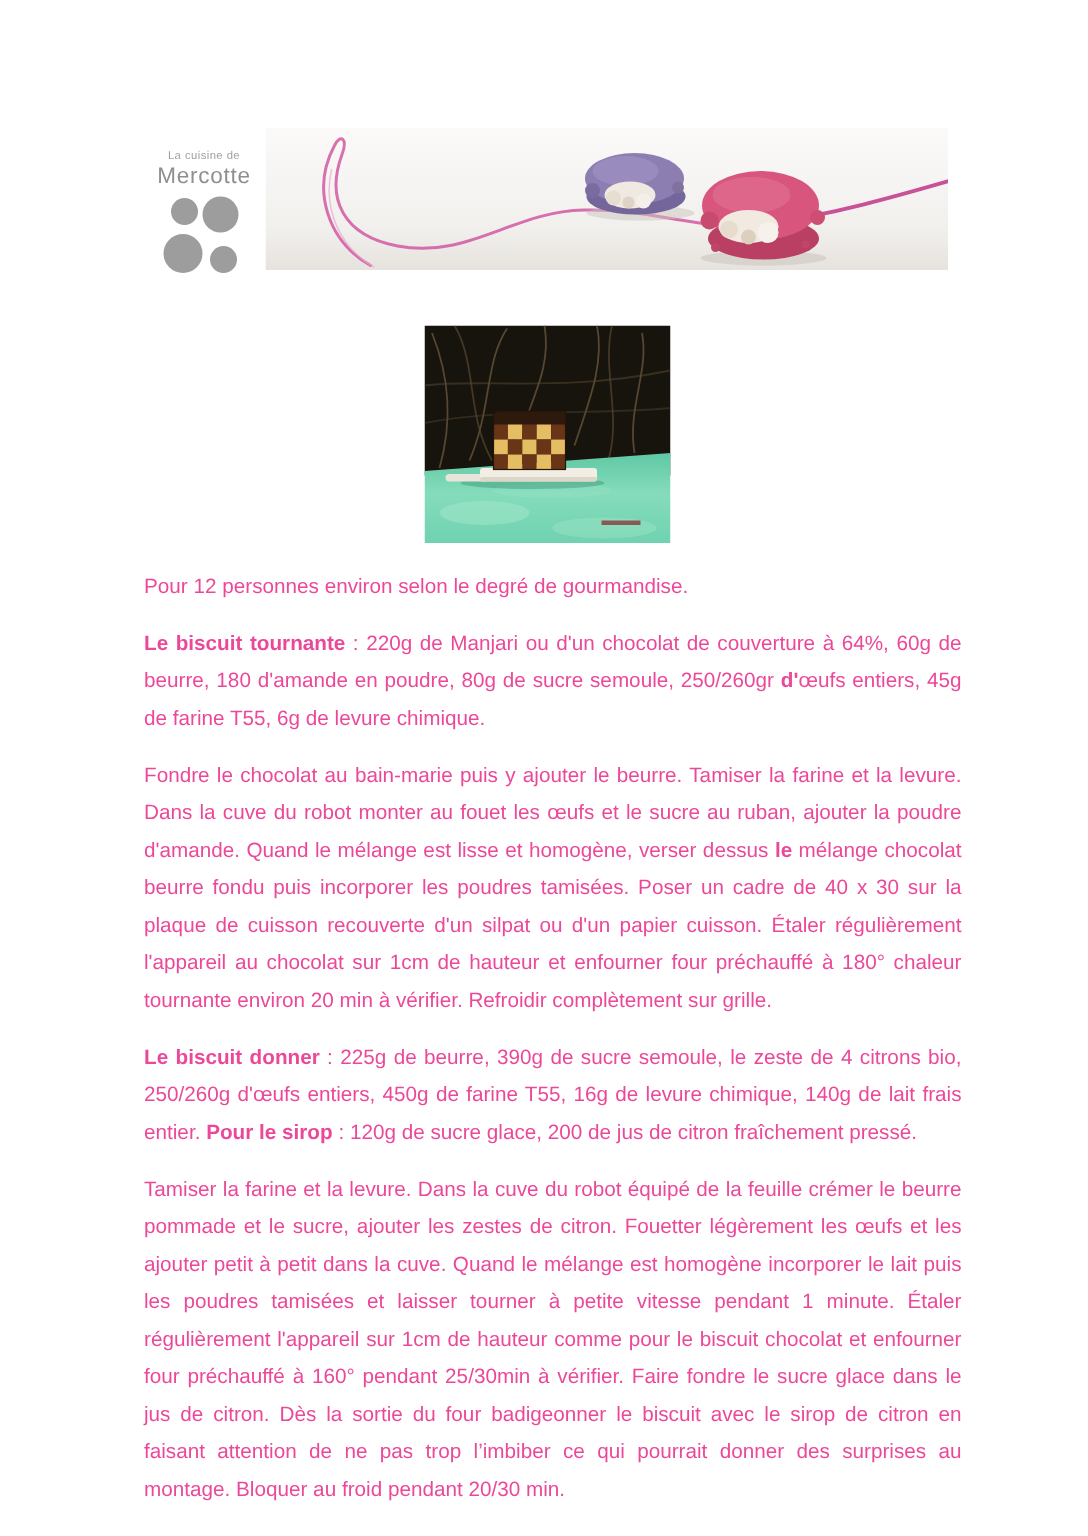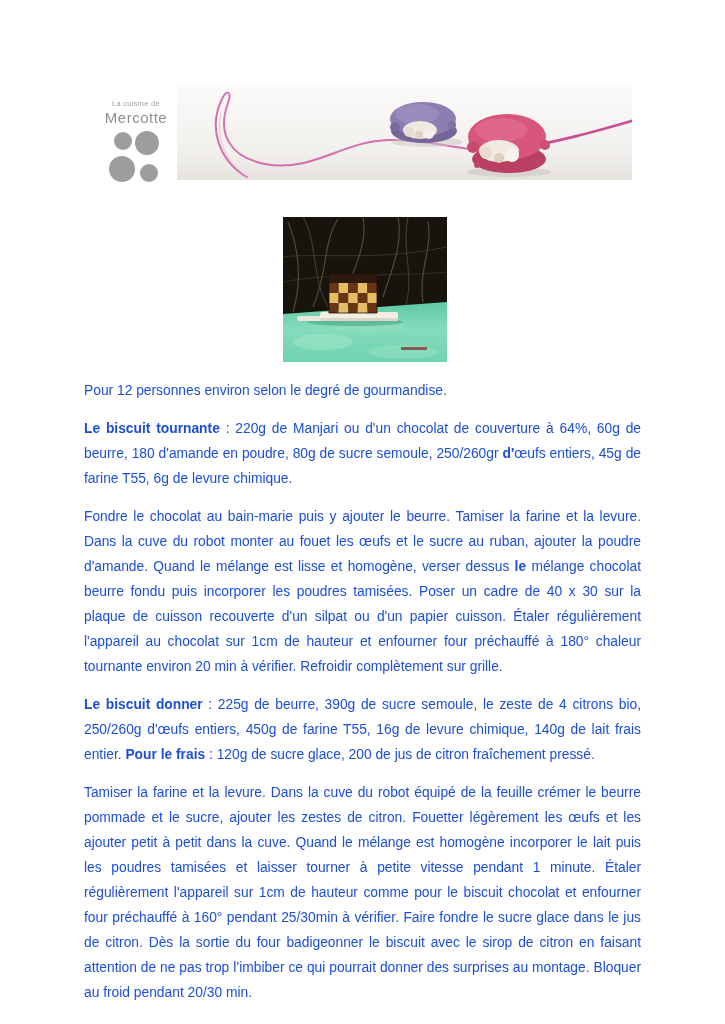--- a/index.html
+++ b/index.html
@@ -24,24 +24,24 @@
     position:absolute;top:186px;left:0;width:725px;
     margin:0;text-align:center;
     font-size:15px;font-weight:400;color:#1f1f1f;letter-spacing:.2px;
   }
   
   .photo{position:absolute;left:283px;top:217px;width:164px;height:145px;margin:0;}
   .photo svg{display:block;}
   
   .text-block{position:absolute;left:84px;top:378px;width:557px;}
   .body-p{
-    margin:0 0 13px 0;
+    margin:0 0 13px 12px;
     font-size:13.8px;line-height:25px;
     text-align:justify;
-    color:#1d4ed8;
+    color:#ec4899;
   }
   .body-p .b{font-weight:bold;}
 </style>
 </head>
 <body>
 
 <div class="doc-page">
 
   <header class="header">
     <div class="logo">
@@ -167,17 +167,17 @@
       </g>
 
       <rect x="118" y="130" width="26" height="3" fill="#8b2f2f" opacity="0.75"></rect>
     </svg>
   </figure>
 
   <section class="text-block">
     <p class="body-p"><span>Pour 12 personnes environ selon le degré de gourmandise.</span></p>
     <p class="body-p"><span class="b">Le biscuit tournante</span><span> : 220g de Manjari ou d'un chocolat de couverture à 64%, 60g de beurre, 180 d'amande en poudre, 80g de sucre semoule, 250/260gr </span><span class="b">d'</span><span>œufs entiers, 45g de farine T55, 6g de levure chimique.</span></p>
     <p class="body-p"><span>Fondre le chocolat au bain-marie puis y ajouter le beurre. Tamiser la farine et la levure. Dans la cuve du robot monter au fouet les œufs et le sucre au ruban, ajouter la poudre d'amande. Quand le mélange est lisse et homogène, verser dessus </span><span class="b">le</span><span> mélange chocolat beurre fondu puis incorporer les poudres tamisées. Poser un cadre de 40 x 30 sur la plaque de cuisson recouverte d'un silpat ou d'un papier cuisson. Étaler régulièrement l'appareil au chocolat sur 1cm de hauteur et enfourner four préchauffé à 180° chaleur tournante environ 20 min à vérifier. Refroidir complètement sur grille.</span></p>
-    <p class="body-p"><span class="b">Le biscuit donner</span><span> : 225g de beurre, 390g de sucre semoule, le zeste de 4 citrons bio, 250/260g d'œufs entiers, 450g de farine T55, 16g de levure chimique, 140g de lait frais entier. </span><span class="b">Pour le frais</span><span> : 120g de sucre glace, 200 de jus de citron fraîchement pressé.</span></p>
+    <p class="body-p"><span class="b">Le biscuit donner</span><span> : 225g de beurre, 390g de sucre semoule, le zeste de 4 citrons bio, 250/260g d'œufs entiers, 450g de farine T55, 16g de levure chimique, 140g de lait frais entier. </span><span class="b">Pour le sirop</span><span> : 120g de sucre glace, 200 de jus de citron fraîchement pressé.</span></p>
     <p class="body-p"><span>Tamiser la farine et la levure. Dans la cuve du robot équipé de la feuille crémer le beurre pommade et le sucre, ajouter les zestes de citron. Fouetter légèrement les œufs et les ajouter petit à petit dans la cuve. Quand le mélange est homogène incorporer le lait puis les poudres tamisées et laisser tourner à petite vitesse pendant 1 minute. Étaler régulièrement l'appareil sur 1cm de hauteur comme pour le biscuit chocolat et enfourner four préchauffé à 160° pendant 25/30min à vérifier. Faire fondre le sucre glace dans le jus de citron. Dès la sortie du four badigeonner le biscuit avec le sirop de citron en faisant attention de ne pas trop l’imbiber ce qui pourrait donner des surprises au montage. Bloquer au froid pendant 20/30 min.</span></p>
   </section>
 
 </div>
 
 </body></html>

